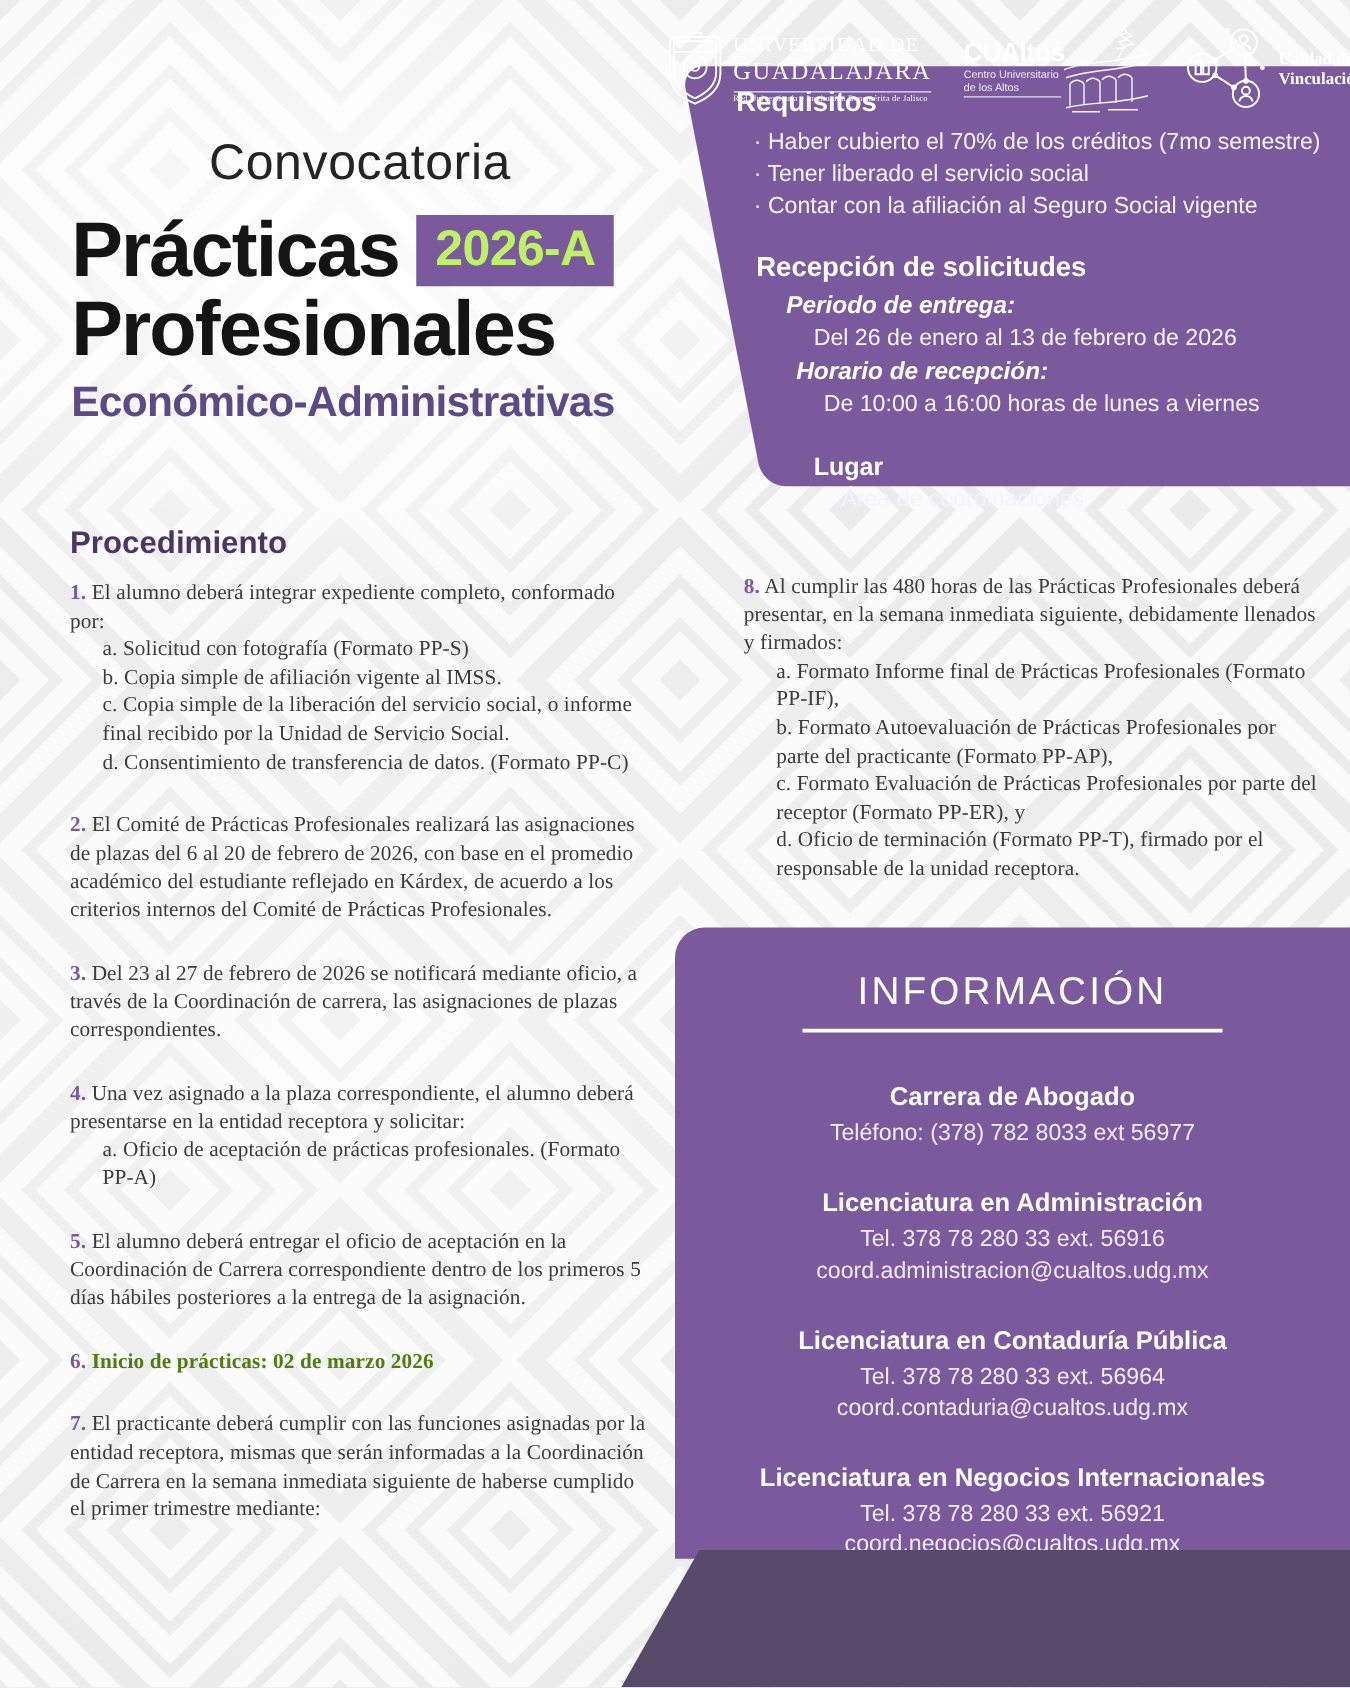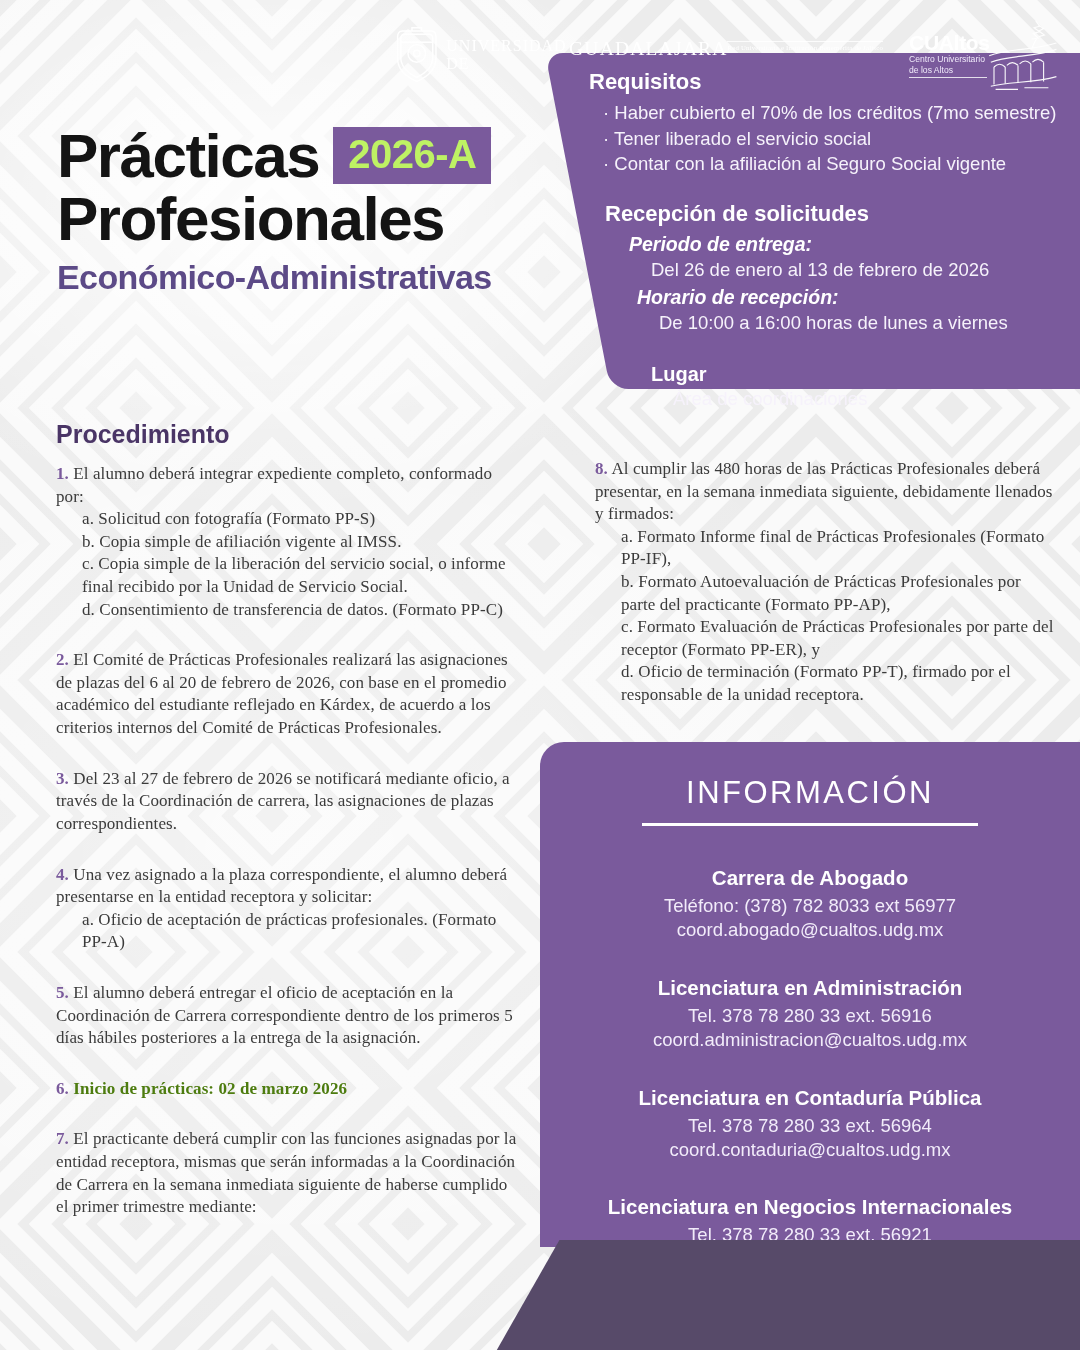--- a/index.html
+++ b/index.html
@@ -47,21 +47,21 @@
   .info-entries{margin-top:40px;}
   .info-entry{margin-bottom:33px;}
   .info-name{font-size:20.5px;font-weight:700;margin-bottom:4px;}
   .info-line{font-size:18.5px;line-height:1.32;color:#f2ecfa;}
   
   .footer{position:absolute;left:0;top:1240px;width:1080px;height:110px;background:#574a69;
     clip-path:polygon(51.8% 0,100% 0,100% 100%,46% 100%);z-index:3;}
   .footer-row{position:absolute;left:545px;top:0;width:535px;height:110px;display:flex;
     align-items:center;justify-content:center;gap:13px;color:#fff;}
   .udg{display:flex;align-items:center;gap:9px;}
-  .udg-text{display:flex;flex-direction:row;font-family:"Liberation Serif",serif;}
+  .udg-text{display:flex;flex-direction:column;font-family:"Liberation Serif",serif;}
   .udg-l1{font-size:16px;letter-spacing:1px;}
   .udg-l2{font-size:19.5px;letter-spacing:1.2px;margin-top:1px;}
   .udg-tag{font-size:6.8px;border-top:1px solid rgba(255,255,255,.85);margin-top:4px;
     padding-top:2px;letter-spacing:.2px;white-space:nowrap;}
   .fdiv{width:1px;height:66px;background:rgba(255,255,255,.8);}
   .cualtos{display:flex;align-items:center;position:relative;}
   .cu-text{display:flex;flex-direction:column;line-height:1;}
   .cu-name{font-size:21px;font-weight:700;letter-spacing:-.3px;}
   .cu-sub{font-size:8.6px;margin-top:2px;color:#f0eafa;}
   .cu-line{width:78px;height:1px;background:rgba(255,255,255,.8);margin-top:3px;}
@@ -100,20 +100,21 @@
               <path d="M272,176 L368,272 L272,368 L176,272 Z"></path>
           </g>
         </g>
       </pattern>
     </defs>
     <rect width="1080" height="1350" fill="url(#maze)"></rect>
   </svg>
   <div class="wash"></div>
 
   <div class="title-block">
+    <div class="kicker">Convocatoria</div>
     <div class="title-row">
       <span class="big-line">Prácticas</span>
       <span class="badge">2026-A</span>
     </div>
     <div class="big-line">Profesionales</div>
     <div class="subtitle">Económico-Administrativas</div>
   </div>
 
   <div class="req-box">
     <div class="req-inner">
@@ -202,21 +203,20 @@
     <div class="note">Los formatos los proporciona la coordinación respectiva.</div>
   </div>
 
   <div class="info-box">
     <div class="info-h">INFORMACIÓN</div>
     <div class="info-underline"></div>
     <div class="info-entries">
   <div class="info-entry">
     <div class="info-name">Carrera de Abogado</div>
     <div class="info-line">Teléfono: (378) 782 8033 ext 56977</div>
-    <div class="info-line">coord.abogado@cualtos.udg.mx</div>
   </div>
 
   <div class="info-entry">
     <div class="info-name">Licenciatura en Administración</div>
     <div class="info-line">Tel. 378 78 280 33 ext. 56916</div>
     <div class="info-line">coord.administracion@cualtos.udg.mx</div>
   </div>
 
   <div class="info-entry">
     <div class="info-name">Licenciatura en Contaduría Pública</div>

